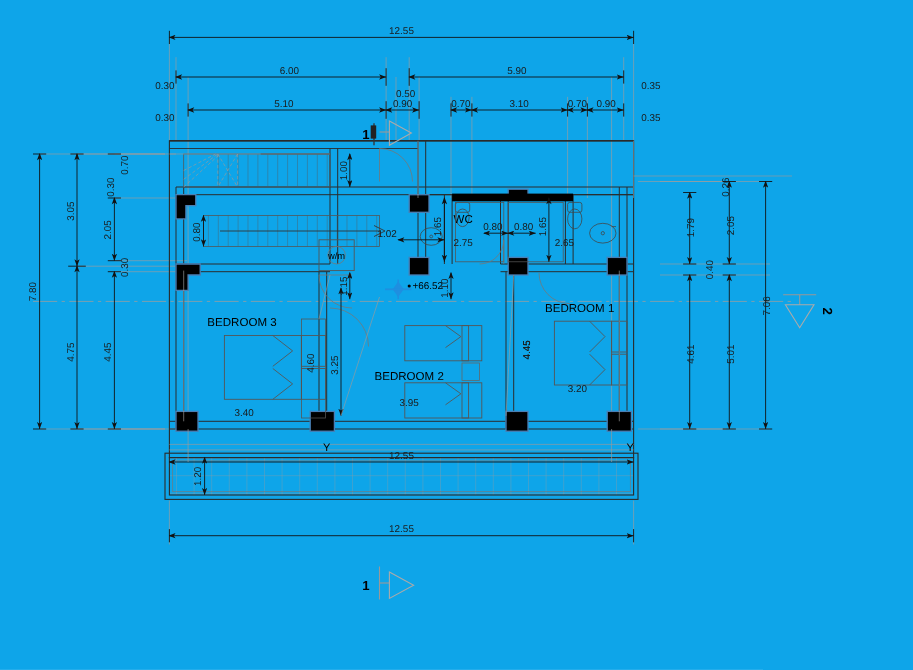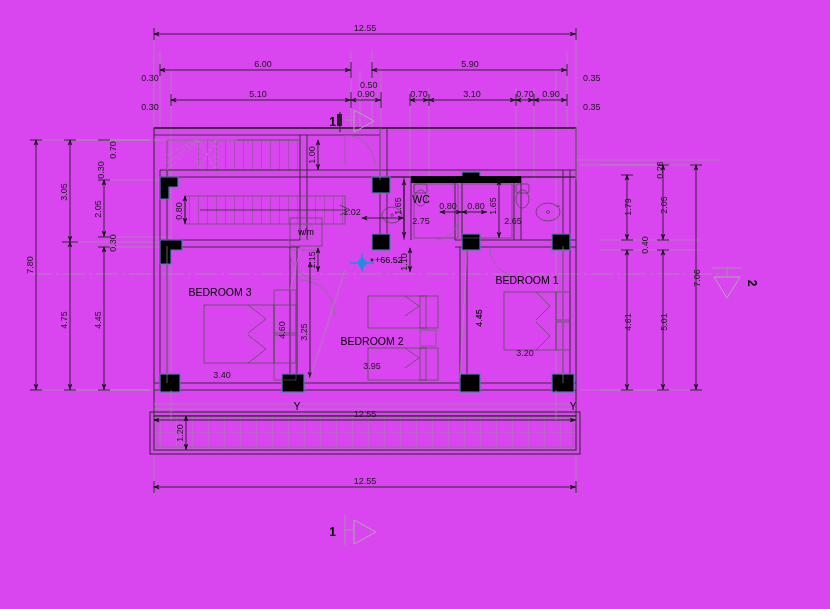--- a/index.html
+++ b/index.html
@@ -1,18 +1,18 @@
 <!DOCTYPE html>
 <html><head>
 <meta charset="utf-8">
 <style>
   html,body{margin:0;padding:0;background:#ffffff;}
   body{width:830px;height:609px;overflow:hidden;
        font-family:"Liberation Sans", sans-serif;}
-  #stage{position:relative;width:830px;height:609px;background:#d946ef;}
+  #stage{position:relative;width:830px;height:609px;background:#0ea5e9;}
   svg{position:absolute;top:0;left:0;}
   .dimtxt{font-family:"Liberation Sans", sans-serif;font-size:9px;fill:#1a1a1a;}
   .roomtxt{font-family:"Liberation Sans", sans-serif;font-size:10.5px;fill:#000;}
   .smalltxt{font-family:"Liberation Sans", sans-serif;font-size:8.5px;fill:#000;}
   .elevtxt{font-family:"Liberation Sans", sans-serif;font-size:9px;fill:#000;}
   .secnum{font-family:"Liberation Sans", sans-serif;font-size:12px;fill:#000;font-weight:bold;}
   .ymark{font-family:"Liberation Sans", sans-serif;font-size:10px;fill:#000;}
 </style>
 </head>
 <body>

